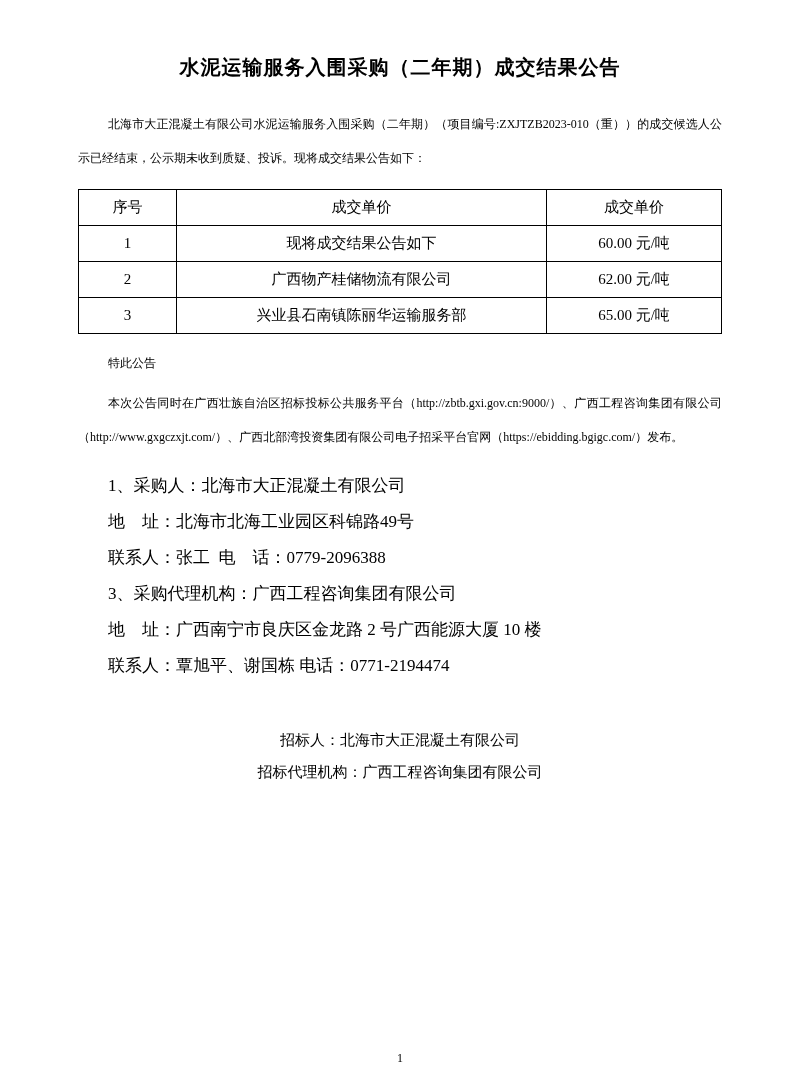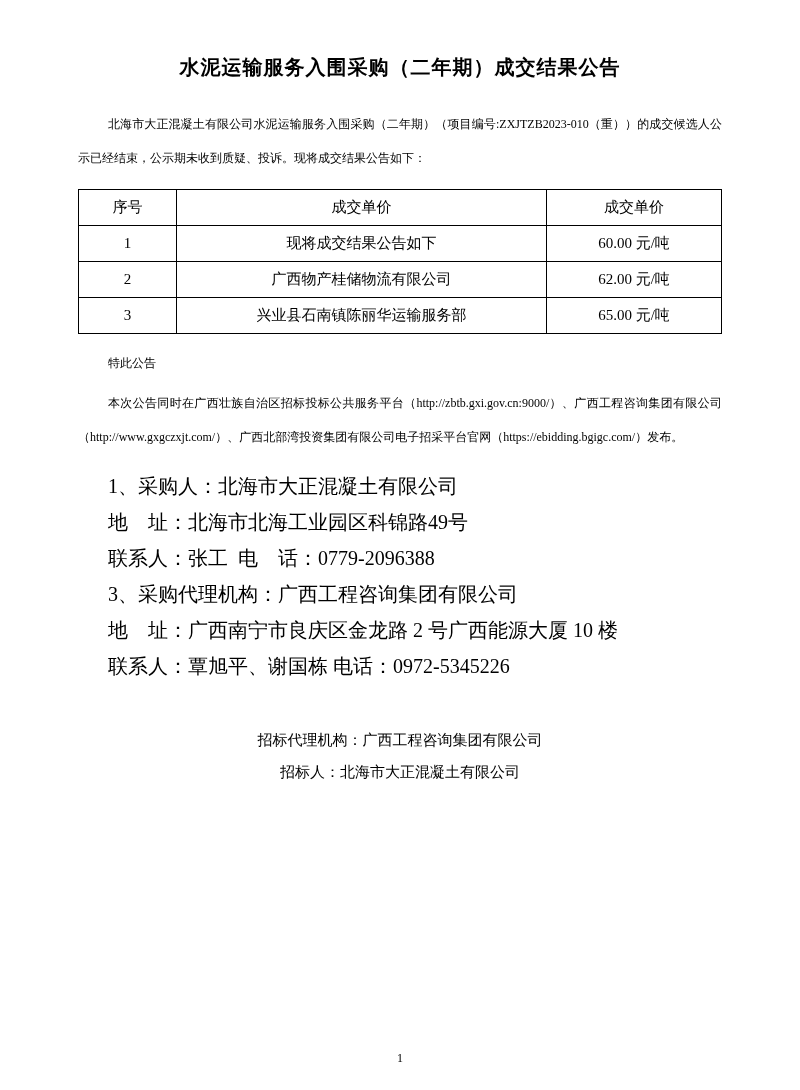--- a/index.html
+++ b/index.html
@@ -54,21 +54,21 @@
     height: 33px;
     text-align: center;
     font-size: 15px;
     vertical-align: middle;
     font-family: "Liberation Serif", "DejaVu Serif", serif;
   }
   .col-no { width: 95px; }
   .col-unit { width: auto; }
   .col-price { width: 172px; }
   .contact-line {
-    font-size: 20px;
+    font-size: 17px;
     line-height: 36px;
     text-indent: 30px;
     margin: 0;
   }
   .sig-block {
     margin-top: 40px;
     text-align: center;
     font-size: 15px;
     line-height: 32px;
   }
@@ -140,23 +140,23 @@
 
   <p class="contact-line">
     <span>3、采购代理机构：</span><span>广西工程咨询集团有限公司</span>
   </p>
 
   <p class="contact-line">
     <span>地　址：</span><span>广西南宁市良庆区金龙路 2 号广西能源大厦 10 楼</span>
   </p>
 
   <p class="contact-line">
-    <span>联系人：</span><span>覃旭平、谢国栋</span>&nbsp;<span>电话：</span><span>0972-5345226</span>
+    <span>联系人：</span><span>覃旭平、谢国栋</span>&nbsp;<span>电话：</span><span>0771-2194474</span>
   </p>
 
   <div class="sig-block">
+    <span class="sig-line">招标人：北海市大正混凝土有限公司</span>
     <span class="sig-line">招标代理机构：广西工程咨询集团有限公司</span>
-    <span class="sig-line">招标人：北海市大正混凝土有限公司</span>
   </div>
 
   <div class="page-number">1</div>
 
 </div>
 
 </body></html>

